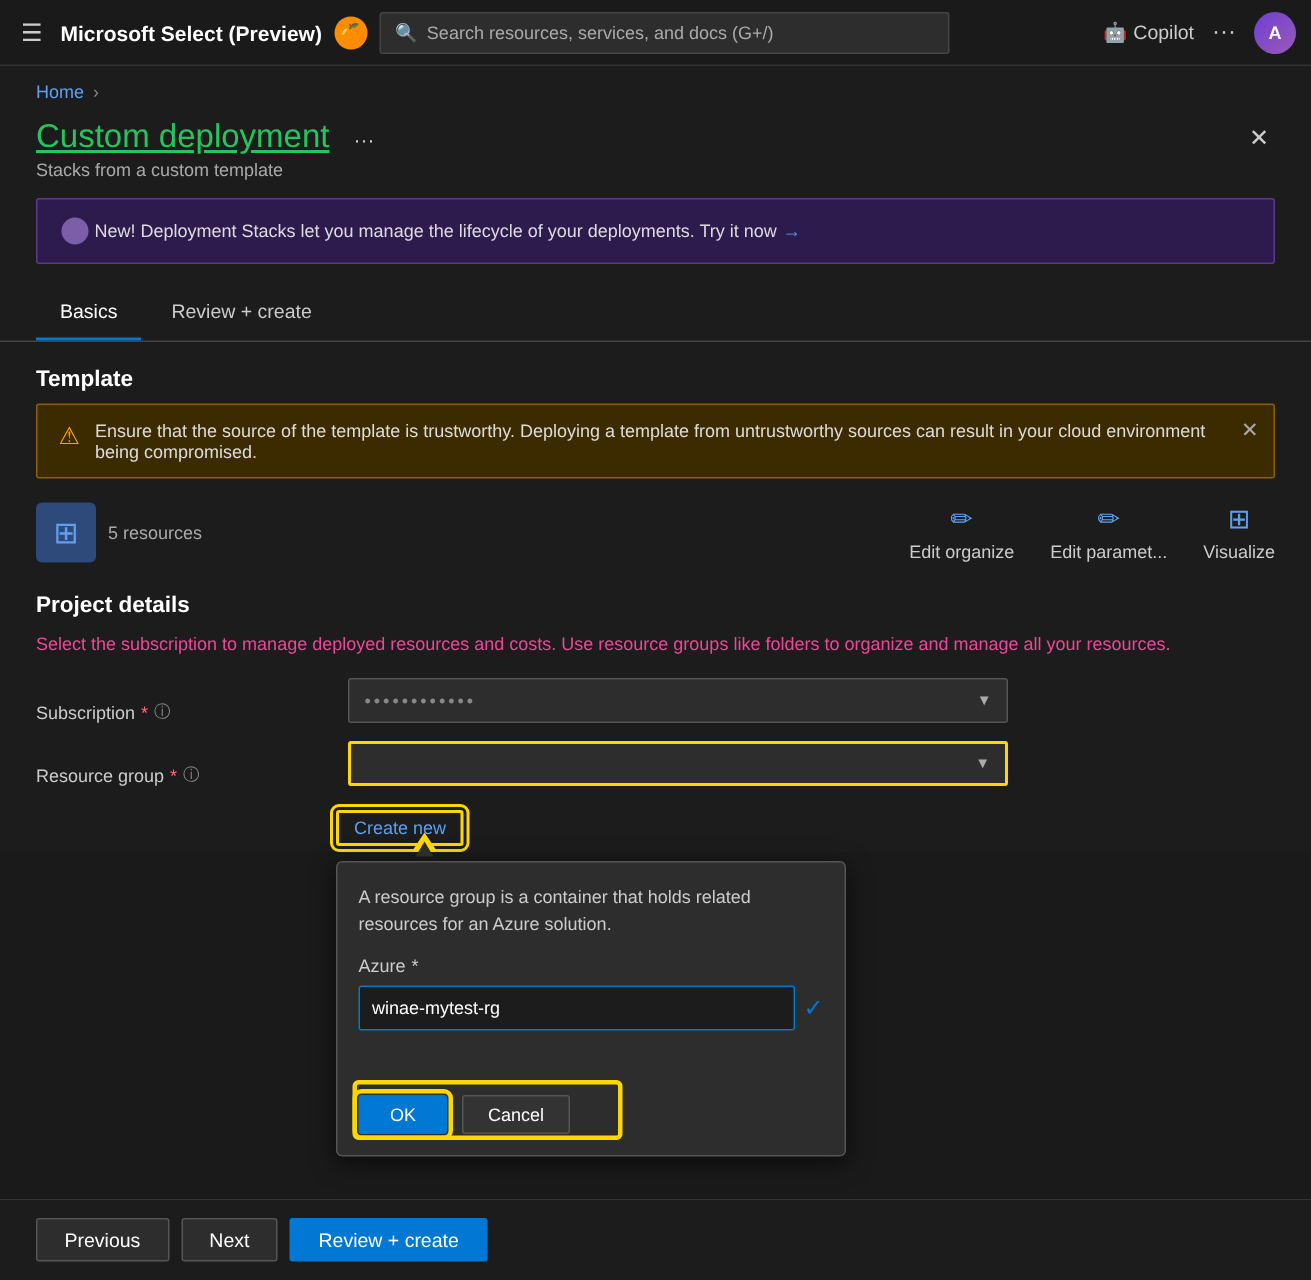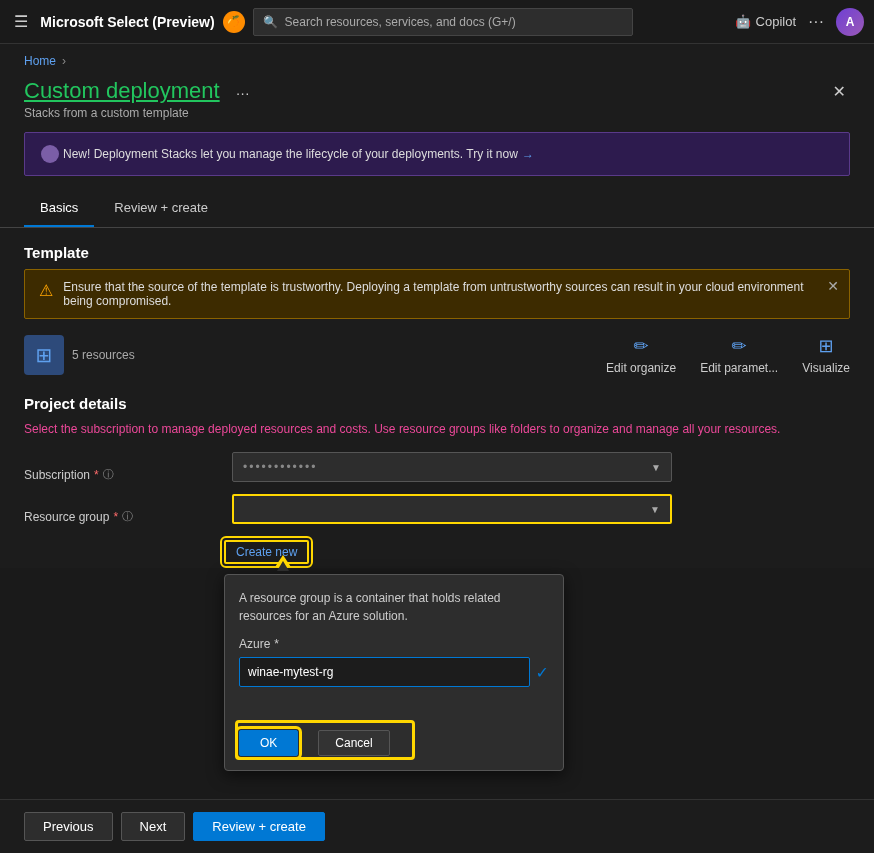--- a/index.html
+++ b/index.html
@@ -399,21 +399,21 @@
       padding: 0 8px;
       font-size: 12px;
       outline: none;
     }
     .popup-check {
       color: #0078d4;
       font-size: 16px;
     }
     .popup-buttons {
       display: flex;
-      gap: 20px;
+      gap: 10px;
       margin-top: 43px;
     }
     .popup-ok {
       background: #0078d4;
       border: 1px solid #0078d4;
       color: #fff;
       padding: 5px 20px;
       font-size: 12px;
       cursor: pointer;
       border-radius: 2px;

